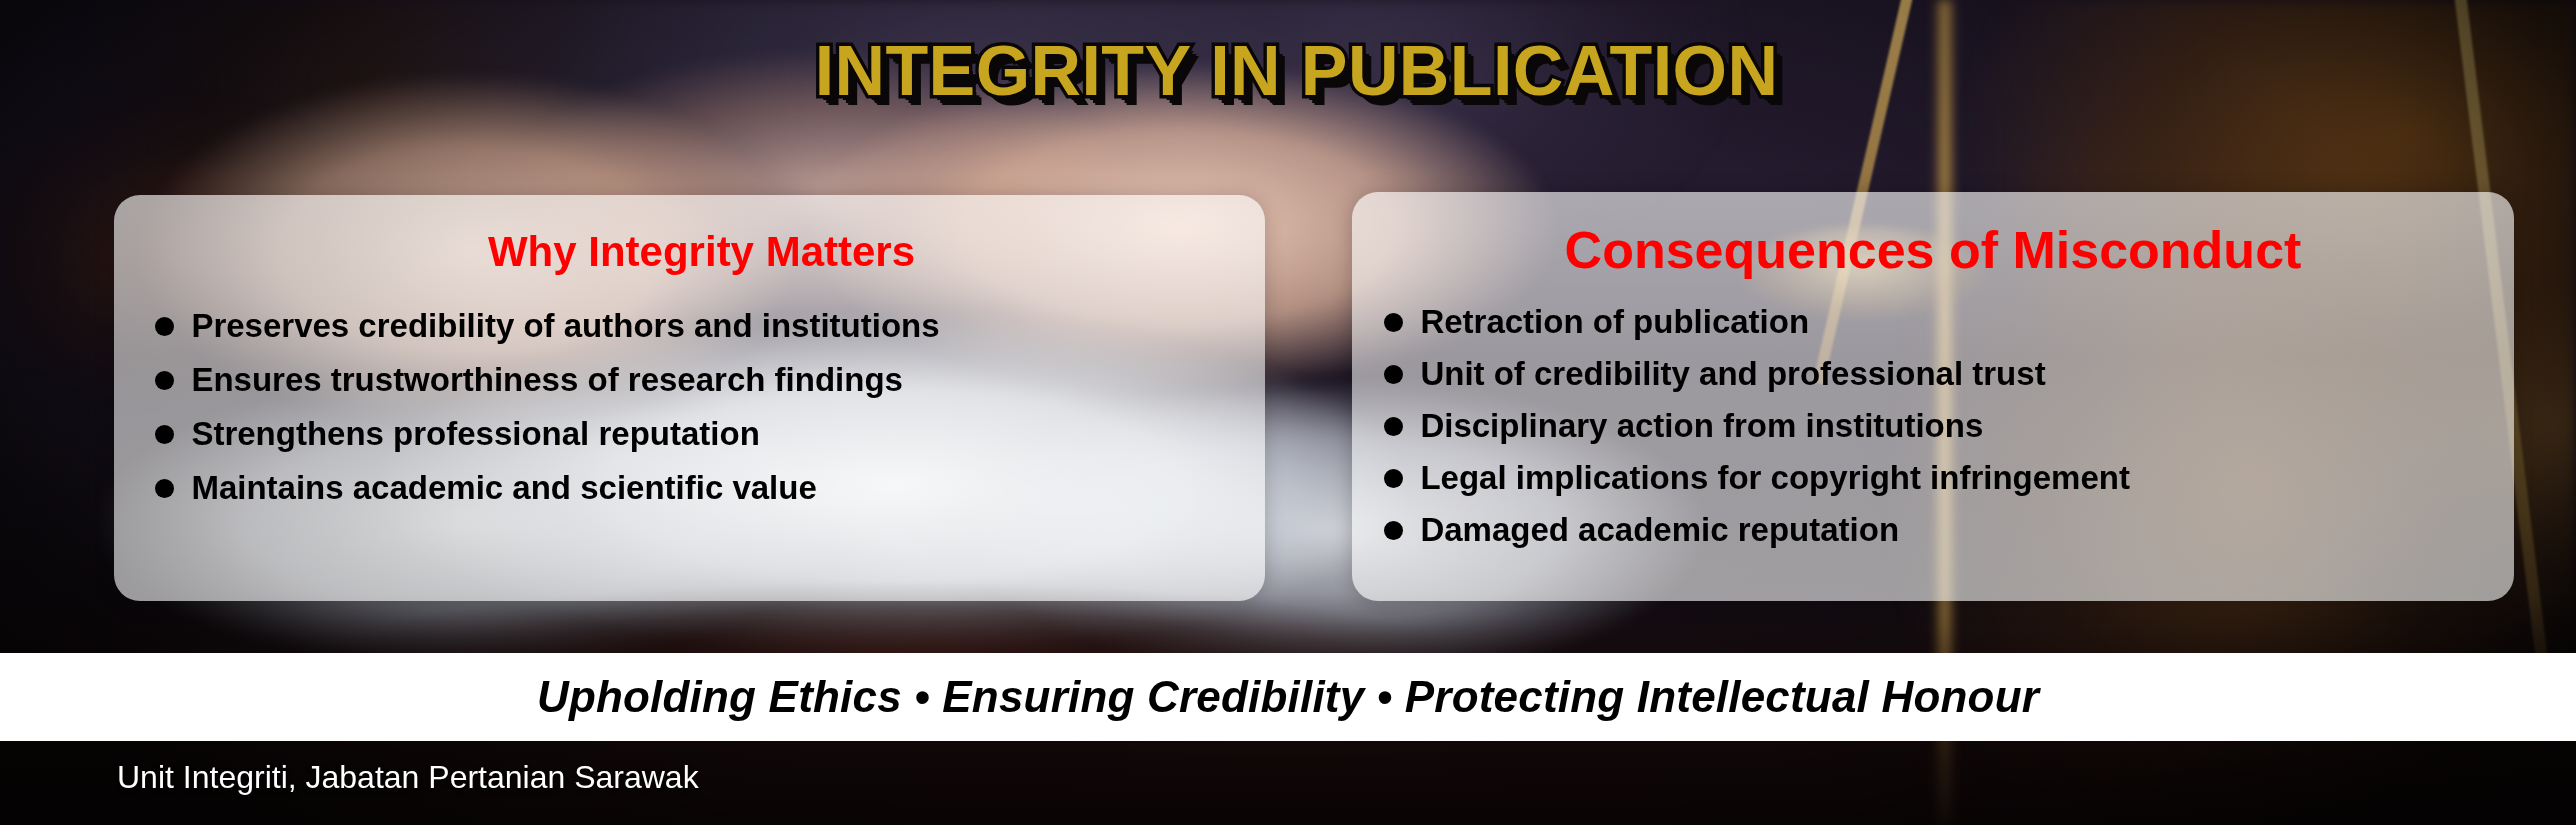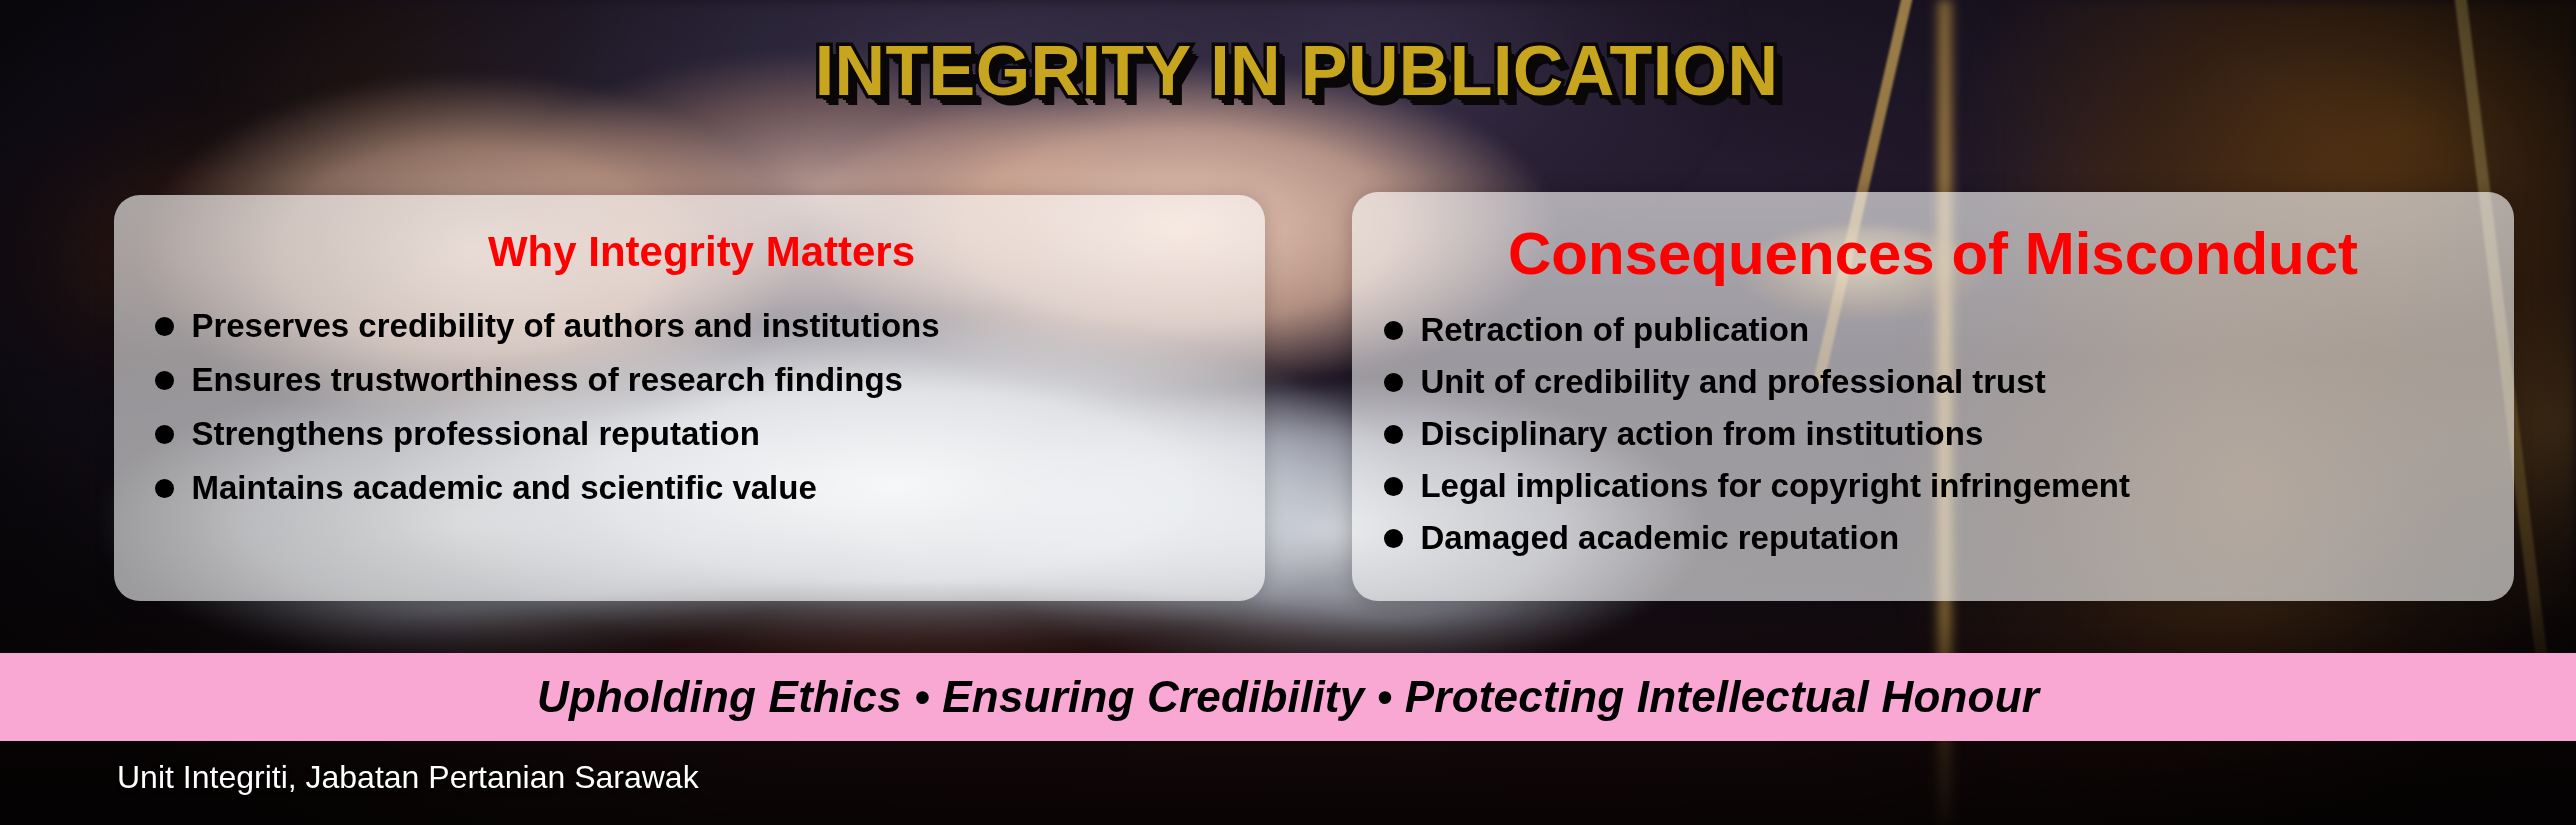--- a/index.html
+++ b/index.html
@@ -153,21 +153,21 @@
   #card-right { left: 1352px; top: 192px; width: 1162px; height: 409px; }
 
   .card-heading {
     color: #ff0000;
     font-weight: bold;
     text-align: center;
     line-height: 1;
     white-space: nowrap;
   }
   #card-left .card-heading  { font-size: 42px; margin: 36px 0 0 0; padding-left: 24px; }
-  #card-right .card-heading { font-size: 60px; margin: 32px 0 0 0; }
+  #card-right .card-heading { font-size: 52px; margin: 32px 0 0 0; }
 
   .bullets {
     list-style: none;
     margin: 0;
     padding: 0;
   }
   #card-left  .bullets { margin-top: 26px; padding-left: 41px; }
   #card-right .bullets { margin-top: 19.7px; padding-left: 32px; }
 
   .bullets li {
@@ -190,21 +190,21 @@
     margin-top: 1.5px;
   }
 
   
   #tagline-band {
     position: absolute;
     left: 0;
     top: 653px;
     width: 2576px;
     height: 88px;
-    background: #f9a8d4;
+    background: #ffffff;
     display: flex;
     align-items: center;
     justify-content: center;
   }
   #tagline-text {
     color: #000;
     font-weight: bold;
     font-style: italic;
     font-size: 44px;
     letter-spacing: 0.2px;

